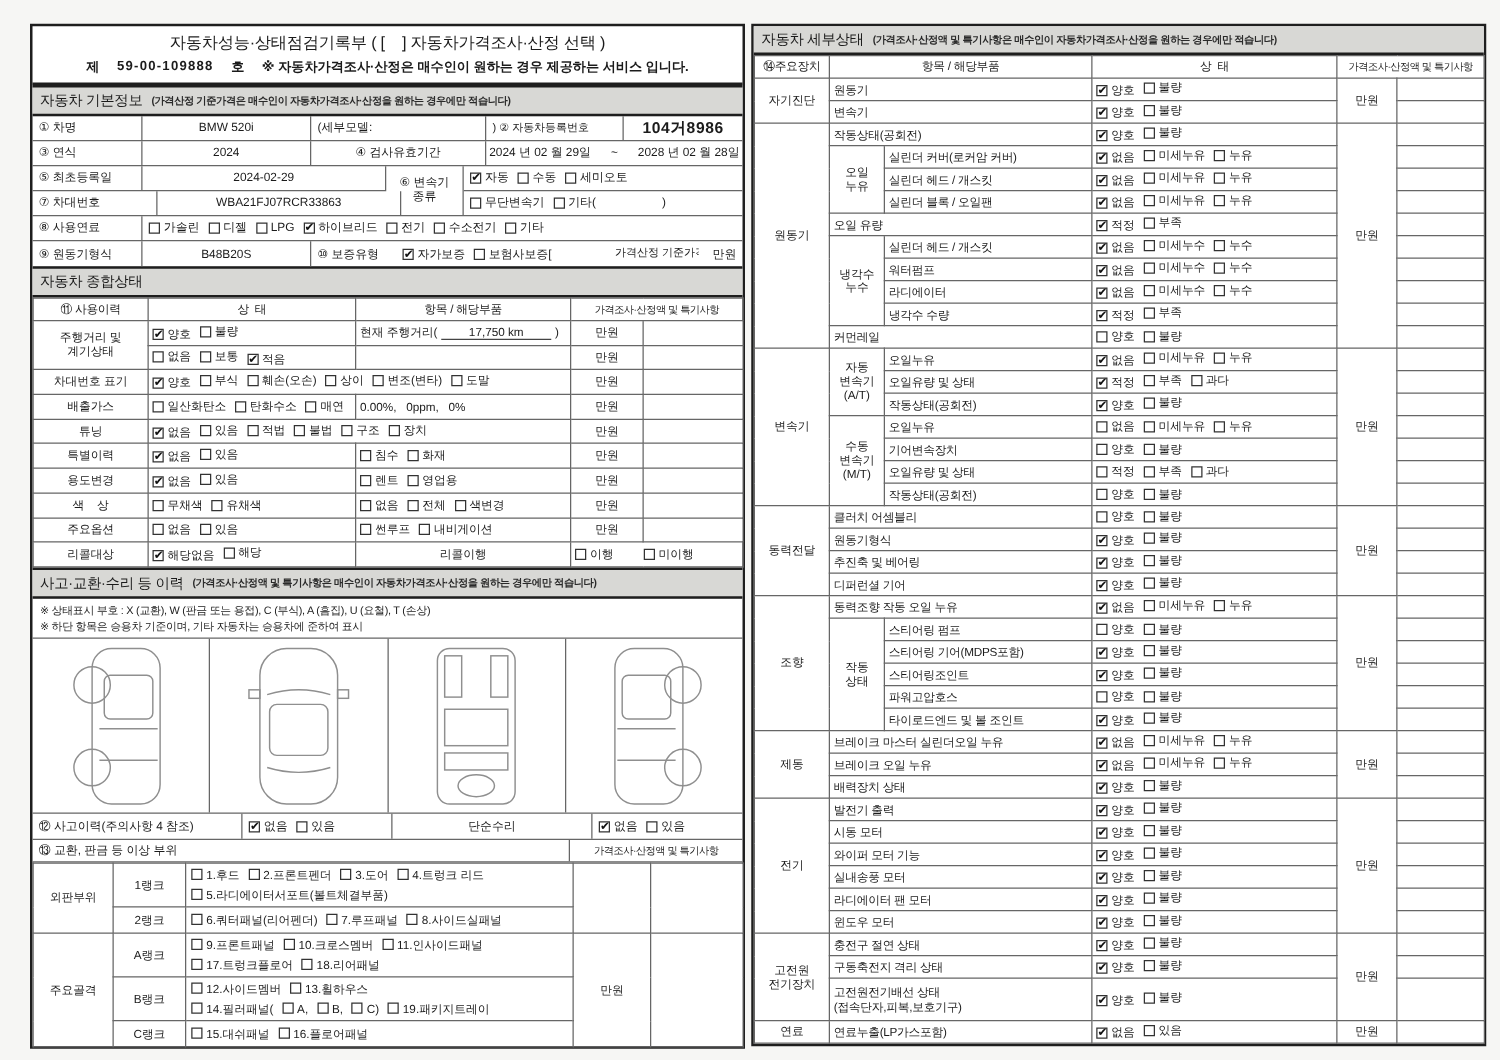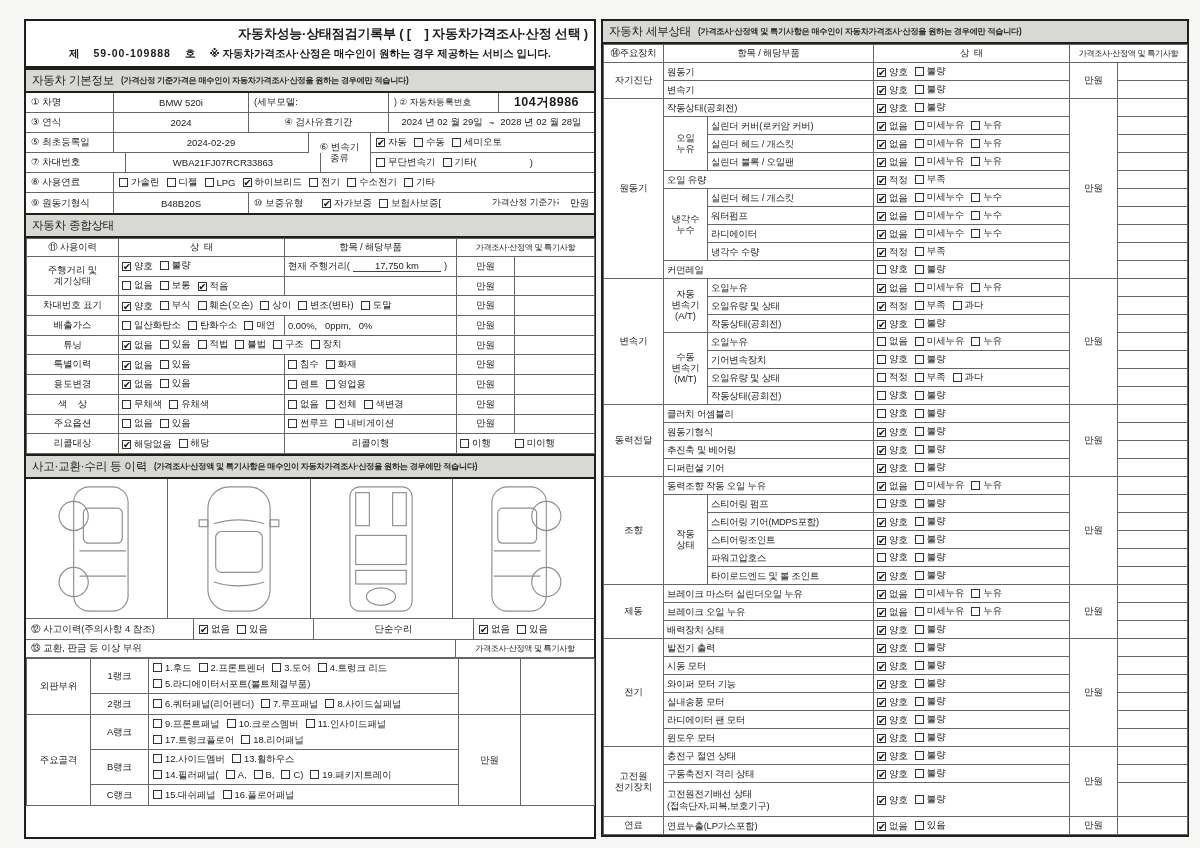--- a/index.html
+++ b/index.html
@@ -4,21 +4,21 @@
 <style>
 *{margin:0;padding:0;box-sizing:border-box}
 html,body{width:1200px}
 body{background:#c8c8c6;font-family:"Liberation Sans","DejaVu Sans",sans-serif;color:#1b1b1b}
 .sheet{position:relative;width:1200px;height:848px;background:#f6f6f4;overflow:hidden}
 .form{position:absolute;background:#fff;border:2px solid #1e1e1e}
 .form.left{left:24px;top:19px;width:572px;height:820px}
 .form.right{left:601px;top:19px;width:588px;height:818px}
 
 .titlebox{border-bottom:2px solid #1e1e1e;padding:4px 6px 5px}
-.t1{text-align:right;font-weight:bold;font-size:13px;letter-spacing:-.2px}
+.t1{text-align:center;font-weight:normal;font-size:13px;letter-spacing:-.2px}
 .t2{display:flex;justify-content:center;gap:14px;font-weight:bold;font-size:10.5px;margin-top:4px}
 .t2 .docno{letter-spacing:1px}
 
 .secbar{display:flex;align-items:center;gap:7px;background:#d8d8d5;border-top:2px solid #1e1e1e;border-bottom:2px solid #1e1e1e;padding:3px 6px;min-height:21px}
 .secbar:first-child{border-top:none}
 .secbar .sect{font-weight:normal;font-size:11.5px;letter-spacing:-.2px;white-space:nowrap}
 .secbar .note{font-size:8.2px;font-weight:bold;color:#2a2a2a;letter-spacing:-.3px}
 
 .brow{display:flex;border-bottom:1px solid #666;font-size:9.5px;align-items:stretch;min-height:20px}
 .bcell{display:flex;align-items:center;padding:0 5px;border-right:1px solid #666;overflow:hidden;white-space:nowrap}
@@ -93,21 +93,21 @@
       <div class="bcell" style="width:88px">① 차명</div>
       <div class="bcell ctr" style="width:135px">BMW 520i</div>
       <div class="bcell" style="width:140px">(세부모델:</div>
       <div class="bcell sm" style="width:110px">) ② 자동차등록번호</div>
       <div class="bcell ctr plate" style="width:95px">104거8986</div>
     </div>
     <div class="brow">
       <div class="bcell" style="width:88px">③ 연식</div>
       <div class="bcell ctr" style="width:135px">2024</div>
       <div class="bcell ctr" style="width:140px">④ 검사유효기간</div>
-      <div class="bcell ctr" style="width:205px;gap:6px">
+      <div class="bcell ctr" style="width:205px;gap:16px">
         <span>2024 년 02 월 29일</span>
         <span>~</span>
         <span>2028 년 02 월 28일</span>
       </div>
     </div>
     <div class="brow" style="height:40px">
       <div class="bleft">
         <div class="bl-row">
           <div class="bcell" style="width:88px">⑤ 최초등록일</div>
           <div class="bcell ctr" style="width:195px;border-right:1px solid #666">2024-02-29</div>
@@ -410,20 +410,24 @@
               </span></td>
           </tr>
         </tbody>
     </table>
 
     <div class="secbar">
       <span class="sect">사고·교환·수리 등 이력</span>
       <span class="note">(가격조사·산정액 및 특기사항은 매수인이 자동차가격조사·산정을 원하는 경우에만 적습니다)</span>
     </div>
 
+    <div class="legend">
+      <div>※ 상태표시 부호 : X (교환), W (판금 또는 용접), C (부식), A (흠집), U (요철), T (손상)</div>
+      <div>※ 하단 항목은 승용차 기준이며, 기타 자동차는 승용차에 준하여 표시</div>
+    </div>
 
     <div class="diagrams">
       <div class="diag">
         <svg width="118" height="136" viewBox="0 0 120 140">
           <rect x="36" y="6" width="56" height="128" rx="16"></rect>
           <circle cx="36" cy="36" r="15"></circle>
           <circle cx="36" cy="104" r="15"></circle>
           <rect x="46" y="28" width="40" height="36" rx="5"></rect>
           <line x1="42" y1="72" x2="90" y2="72"></line>
           <line x1="42" y1="98" x2="90" y2="98"></line>

